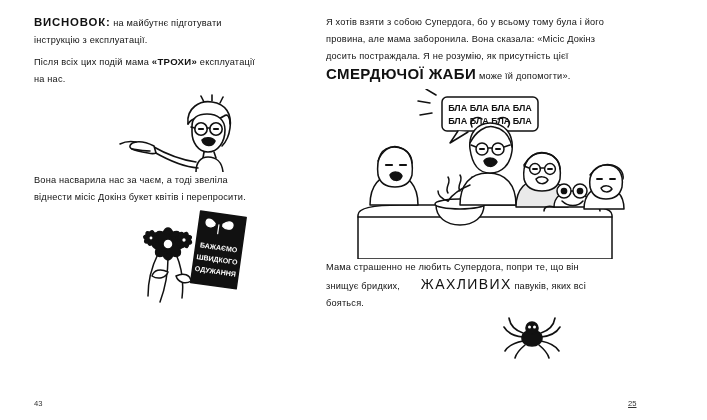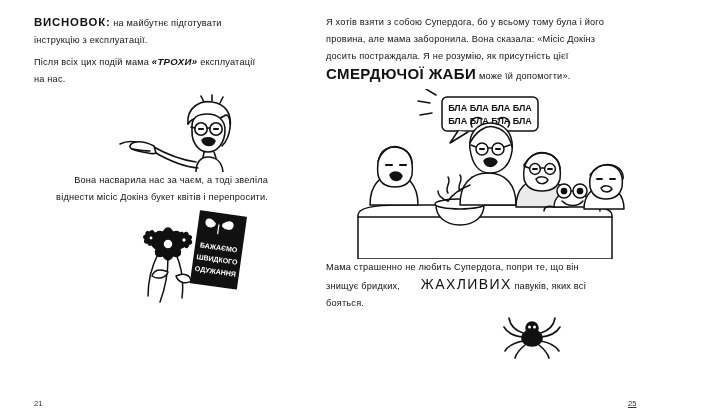--- a/index.html
+++ b/index.html
@@ -38,32 +38,31 @@
     background: #ffffff;
   }
 
   p.text {
     margin: 0 0 4px 0;
     font-size: 9.2px;
     line-height: 17px;
     letter-spacing: 0.2px;
   }
   .spaced { margin-top: 22px; }
-  .spaced-sm { margin-top: 14px; text-align: right; }
+  .spaced-sm { margin-top: 14px; }
 
   .conclusion-label {
     font-weight: bold;
     font-size: 11.4px;
     letter-spacing: 0.8px;
   }
   .bold-quote {
     font-weight: bold;
     font-size: 9.6px;
     letter-spacing: 0.3px;
-    font-style: italic;
   }
   .stinky {
     font-weight: bold;
     font-size: 15px;
     letter-spacing: 0.4px;
     line-height: 18px;
   }
   .awful {
     font-size: 14px;
     letter-spacing: 1.4px;
@@ -182,21 +181,21 @@
           <ellipse cx="33" cy="28" rx="3.2" ry="7.4" transform="rotate(100 33 28)"></ellipse>
           <ellipse cx="33" cy="28" rx="3.2" ry="7.4" transform="rotate(145 33 28)"></ellipse>
         </g>
         <circle cx="33" cy="28" r="2.2" fill="#fff" stroke="#111"></circle>
 
         <path d="M50 62 C42 58 36 60 34 66 C40 70 48 68 50 62 Z" fill="#fff"></path>
         <path d="M58 66 C66 62 72 65 73 71 C67 75 60 72 58 66 Z" fill="#fff"></path>
       </svg>
     </div>
 
-    <div class="page-num">21</div>
+    <div class="page-num">43</div>
   </div>
 
   <div class="gutter"></div>
 
   <div class="page page-right">
 
     <p class="text">
       <span>Я хотів взяти з собою Супердога, бо у всьому тому була і його провина, але мама заборонила. Вона сказала: «Місіс Докінз досить постраждала. Я не розумію, як присутність цієї</span>
       <span class="stinky">СМЕРДЮЧОЇ ЖАБИ</span><span> може їй допомогти».</span>
     </p>

